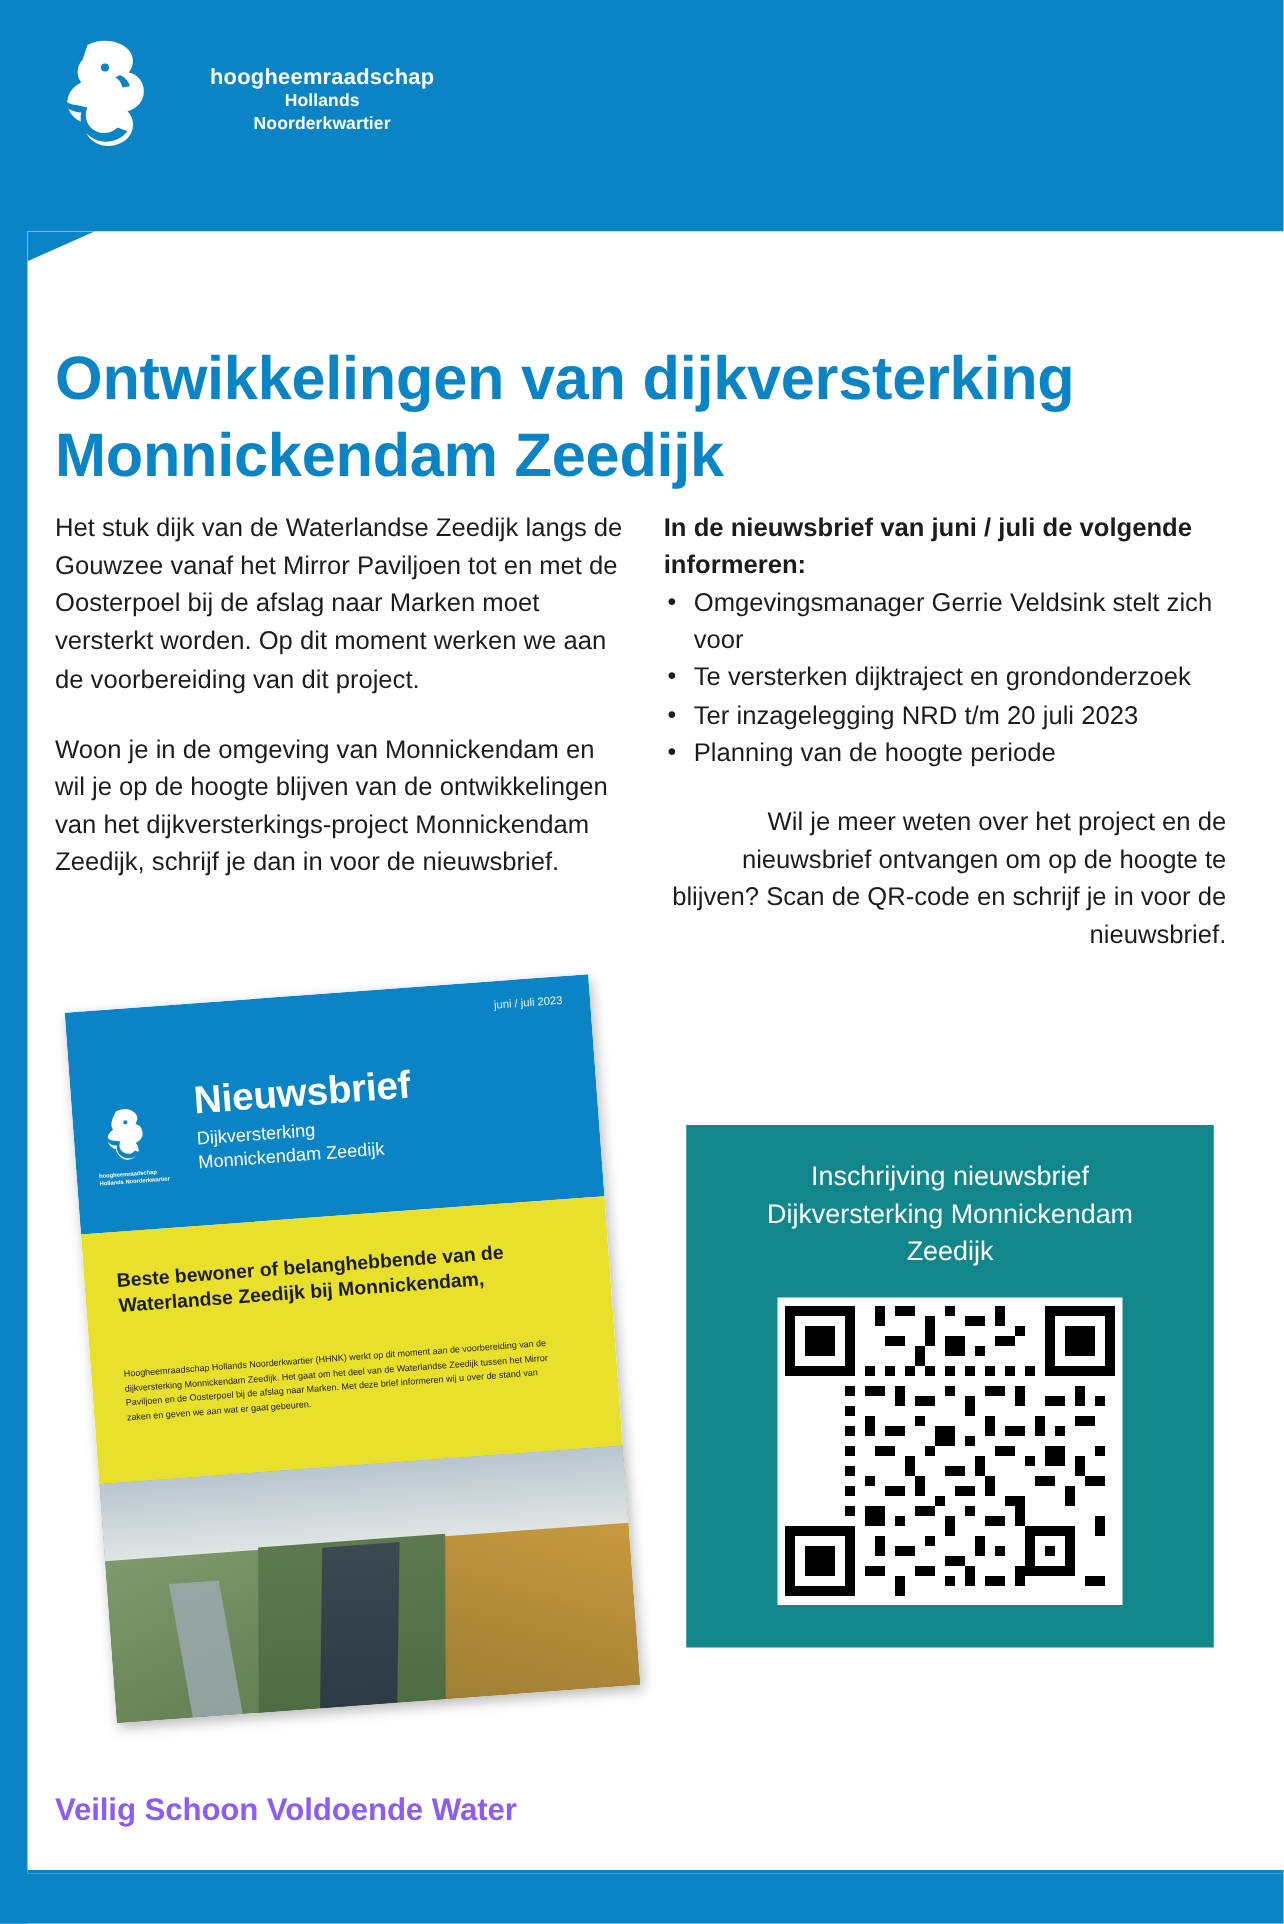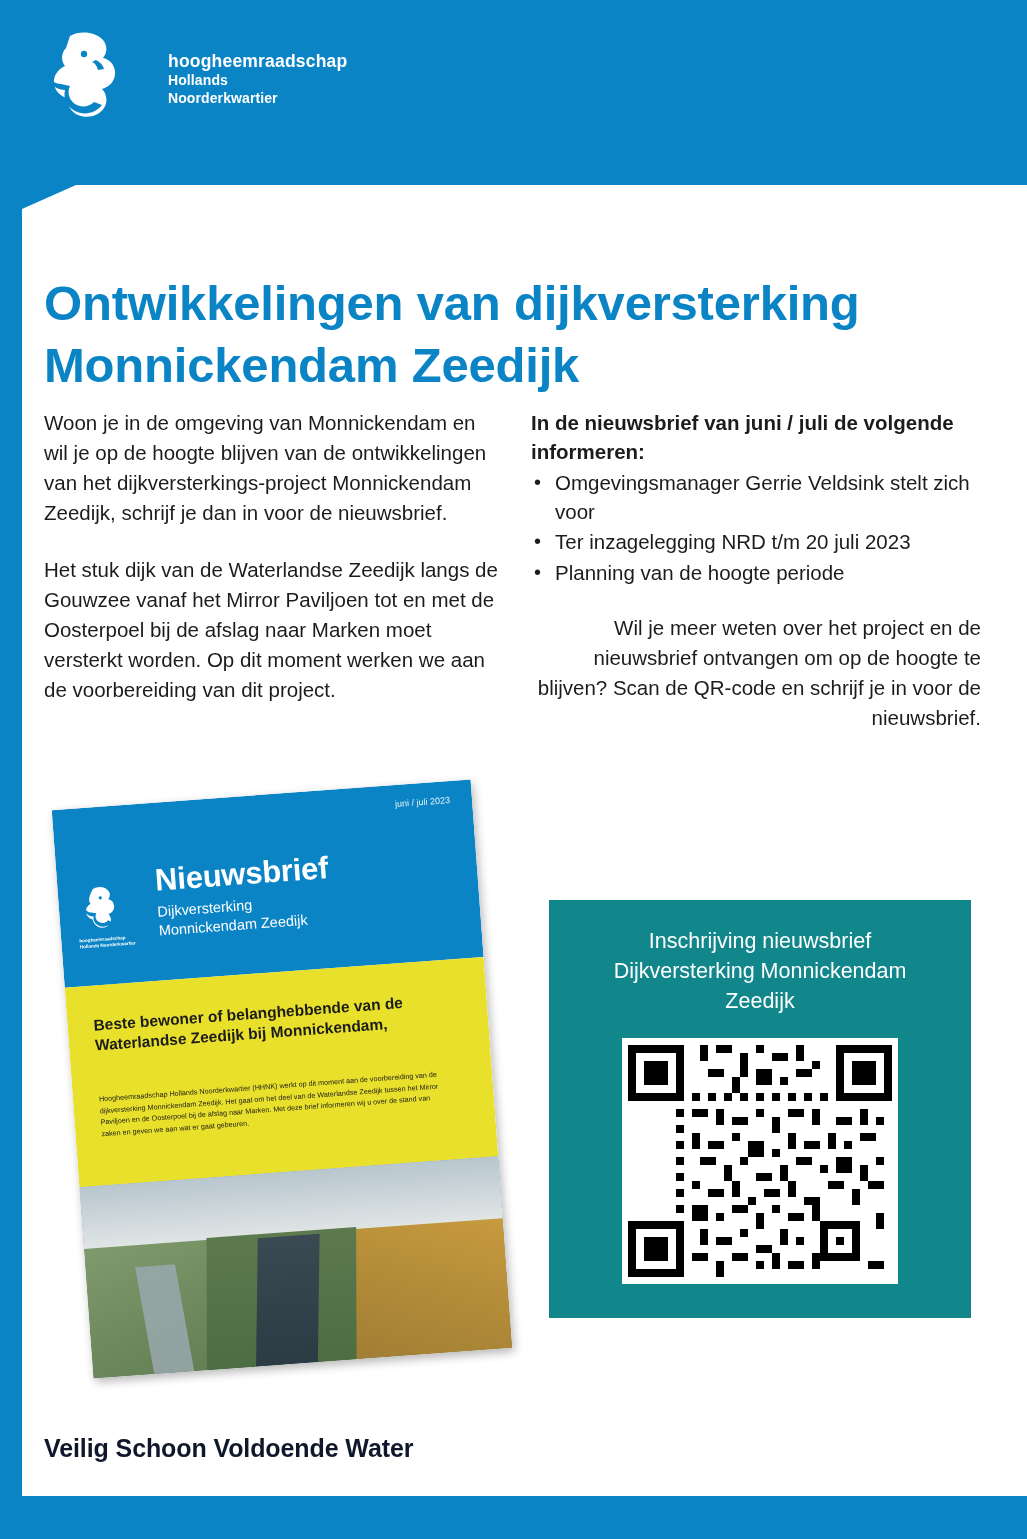--- a/index.html
+++ b/index.html
@@ -39,20 +39,21 @@
     width: 1005px; height: 3px;
     background: #0b84c6;
   }
 
   
   .header {
     position: absolute;
     left: 0; top: 0;
     width: 1027px; height: 185px;
     background: #0b84c6;
+    text-align: center;
   }
   .header-notch {
     position: absolute;
     left: 22px; top: 185px;
     width: 54px; height: 24px;
     background: #0b84c6;
     clip-path: polygon(0 0, 100% 0, 0 100%);
   }
   .logo-wrap {
     position: absolute;
@@ -294,21 +295,21 @@
     width: 276px; height: 246px;
     background: #ffffff;
     padding: 6px;
   }
   .qr-code svg { display: block; width: 100%; height: 100%; }
 
   
   .slogan {
     position: absolute;
     left: 44px; top: 1434px;
-    color: #0f172a;
+    color: #8b5cf6;
     font-size: 25px;
     font-weight: 700;
     letter-spacing: -0.1px;
   }
 </style>
 </head>
 <body>
 
 <div class="page">
 
@@ -333,28 +334,29 @@
         <div class="line2">Hollands</div>
         <div class="line3">Noorderkwartier</div>
       </div>
     </div>
   </div>
   <div class="header-notch"></div>
 
   <h1 class="title">Ontwikkelingen van dijkversterking Monnickendam Zeedijk</h1>
 
   <div class="col-left">
+    <p>Het stuk dijk van de Waterlandse Zeedijk langs de Gouwzee vanaf het Mirror Paviljoen tot en met de Oosterpoel bij de afslag naar Marken moet versterkt worden. Op dit moment werken we aan de voorbereiding van dit project.</p>
     <p>Woon je in de omgeving van Monnickendam en wil je op de hoogte blijven van de ontwikkelingen van het dijkversterkings-project Monnickendam Zeedijk, schrijf je dan in voor de nieuwsbrief.</p>
-    <p>Het stuk dijk van de Waterlandse Zeedijk langs de Gouwzee vanaf het Mirror Paviljoen tot en met de Oosterpoel bij de afslag naar Marken moet versterkt worden. Op dit moment werken we aan de voorbereiding van dit project.</p>
   </div>
 
   <div class="col-right">
     <p class="subhead">In de nieuwsbrief van juni / juli de volgende informeren:</p>
     <ul>
       <li>Omgevingsmanager Gerrie Veldsink stelt zich voor</li>
+      <li>Te versterken dijktraject en grondonderzoek</li>
       <li>Ter inzagelegging NRD t/m 20 juli 2023</li>
       <li>Planning van de hoogte periode</li>
     </ul>
     <p class="closing">Wil je meer weten over het project en de nieuwsbrief ontvangen om op de hoogte te blijven? Scan de QR-code en schrijf je in voor de nieuwsbrief.</p>
   </div>
 
   <div class="news-photo">
     <div class="news-doc">
       <div class="nd-blue">
         <div class="nd-date">juni / juli 2023</div>

